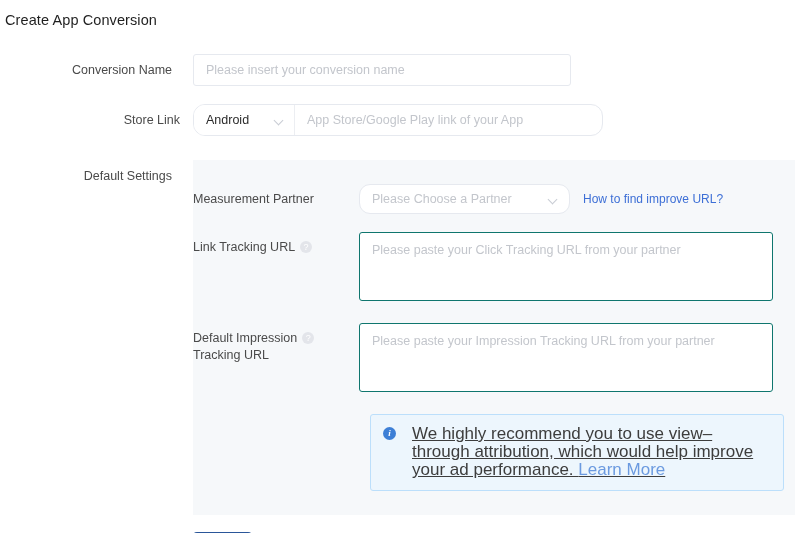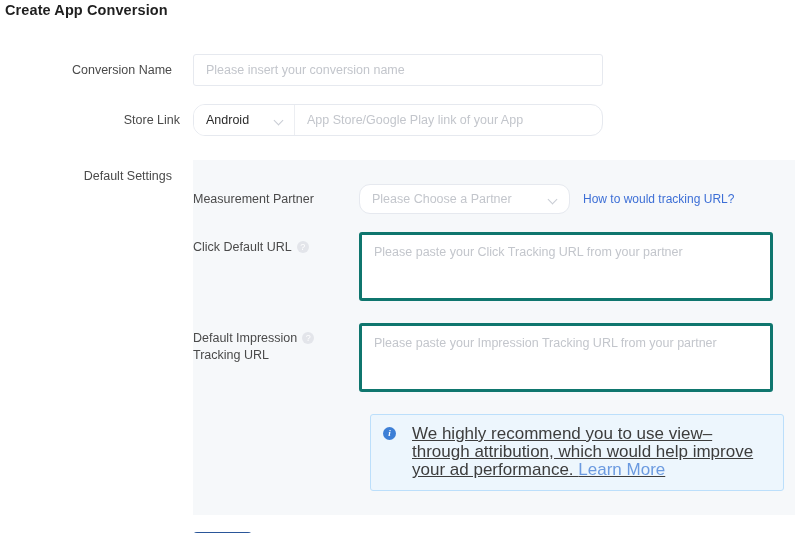--- a/index.html
+++ b/index.html
@@ -12,23 +12,23 @@
     background: #ffffff;
     font-family: "Liberation Sans", sans-serif;
     color: #333333;
     overflow: hidden;
     position: relative;
   }
 
   .page-title {
     position: absolute;
     left: 5px;
-    top: 2px;
+    top: 12px;
     font-size: 14.5px;
-    font-weight: bold;
+    font-weight: normal;
     color: #1f1f1f;
     letter-spacing: 0.1px;
   }
 
   .form {
     position: absolute;
     left: 0;
     top: 54px;
     width: 800px;
   }
@@ -60,21 +60,21 @@
     background: #ffffff;
     font-family: "Liberation Sans", sans-serif;
     font-size: 12.5px;
     color: #333333;
     padding: 0 12px;
     outline: none;
   }
   .text-input::placeholder { color: #c3c6cc; }
 
   .input-conversion {
-    width: 410px;
+    width: 378px;
     margin-left: 21px;
   }
 
   
   .row-store { height: 56px; }
   .row-store .row-label { padding-top: 8px; margin-left: 8px; }
 
   .store-group {
     margin-left: 13px;
     display: flex;
@@ -207,21 +207,21 @@
     line-height: 30px;
     text-decoration: none;
     cursor: pointer;
     white-space: nowrap;
   }
 
   .url-textarea {
     box-sizing: border-box;
     width: 414px;
     height: 69px;
-    border: 3px solid #0f766e;
+    border: 1px solid #0f766e;
     border-radius: 3px;
     background: #ffffff;
     font-family: "Liberation Sans", sans-serif;
     font-size: 12.5px;
     color: #333;
     padding: 9px 12px;
     resize: none;
     outline: none;
     line-height: 16px;
   }
@@ -313,27 +313,27 @@
 
       <div class="panel-row">
         <div class="panel-label">
           <span class="lbl-txt">Measurement Partner</span>
         </div>
         <div class="panel-field" style="display:flex;align-items:center;">
           <div class="partner-select">
             <span>Please Choose a Partner</span>
             <span class="chev"></span>
           </div>
-          <a class="how-link">How to would tracking URL?</a>
+          <a class="how-link">How to find improve URL?</a>
         </div>
       </div>
 
       <div class="panel-row">
         <div class="panel-label">
-          <span class="lbl-txt">Click Default URL</span><span class="help-icon">?</span>
+          <span class="lbl-txt">Link Tracking URL</span><span class="help-icon">?</span>
         </div>
         <div class="panel-field">
           <textarea class="url-textarea" placeholder="Please paste your Click Tracking URL from your partner" style=""></textarea>
         </div>
       </div>
 
       <div class="panel-row">
         <div class="panel-label">
           <span class="lbl-txt">Default Impression</span><span class="help-icon">?</span><br>
           <span class="lbl-txt">Tracking URL</span>

